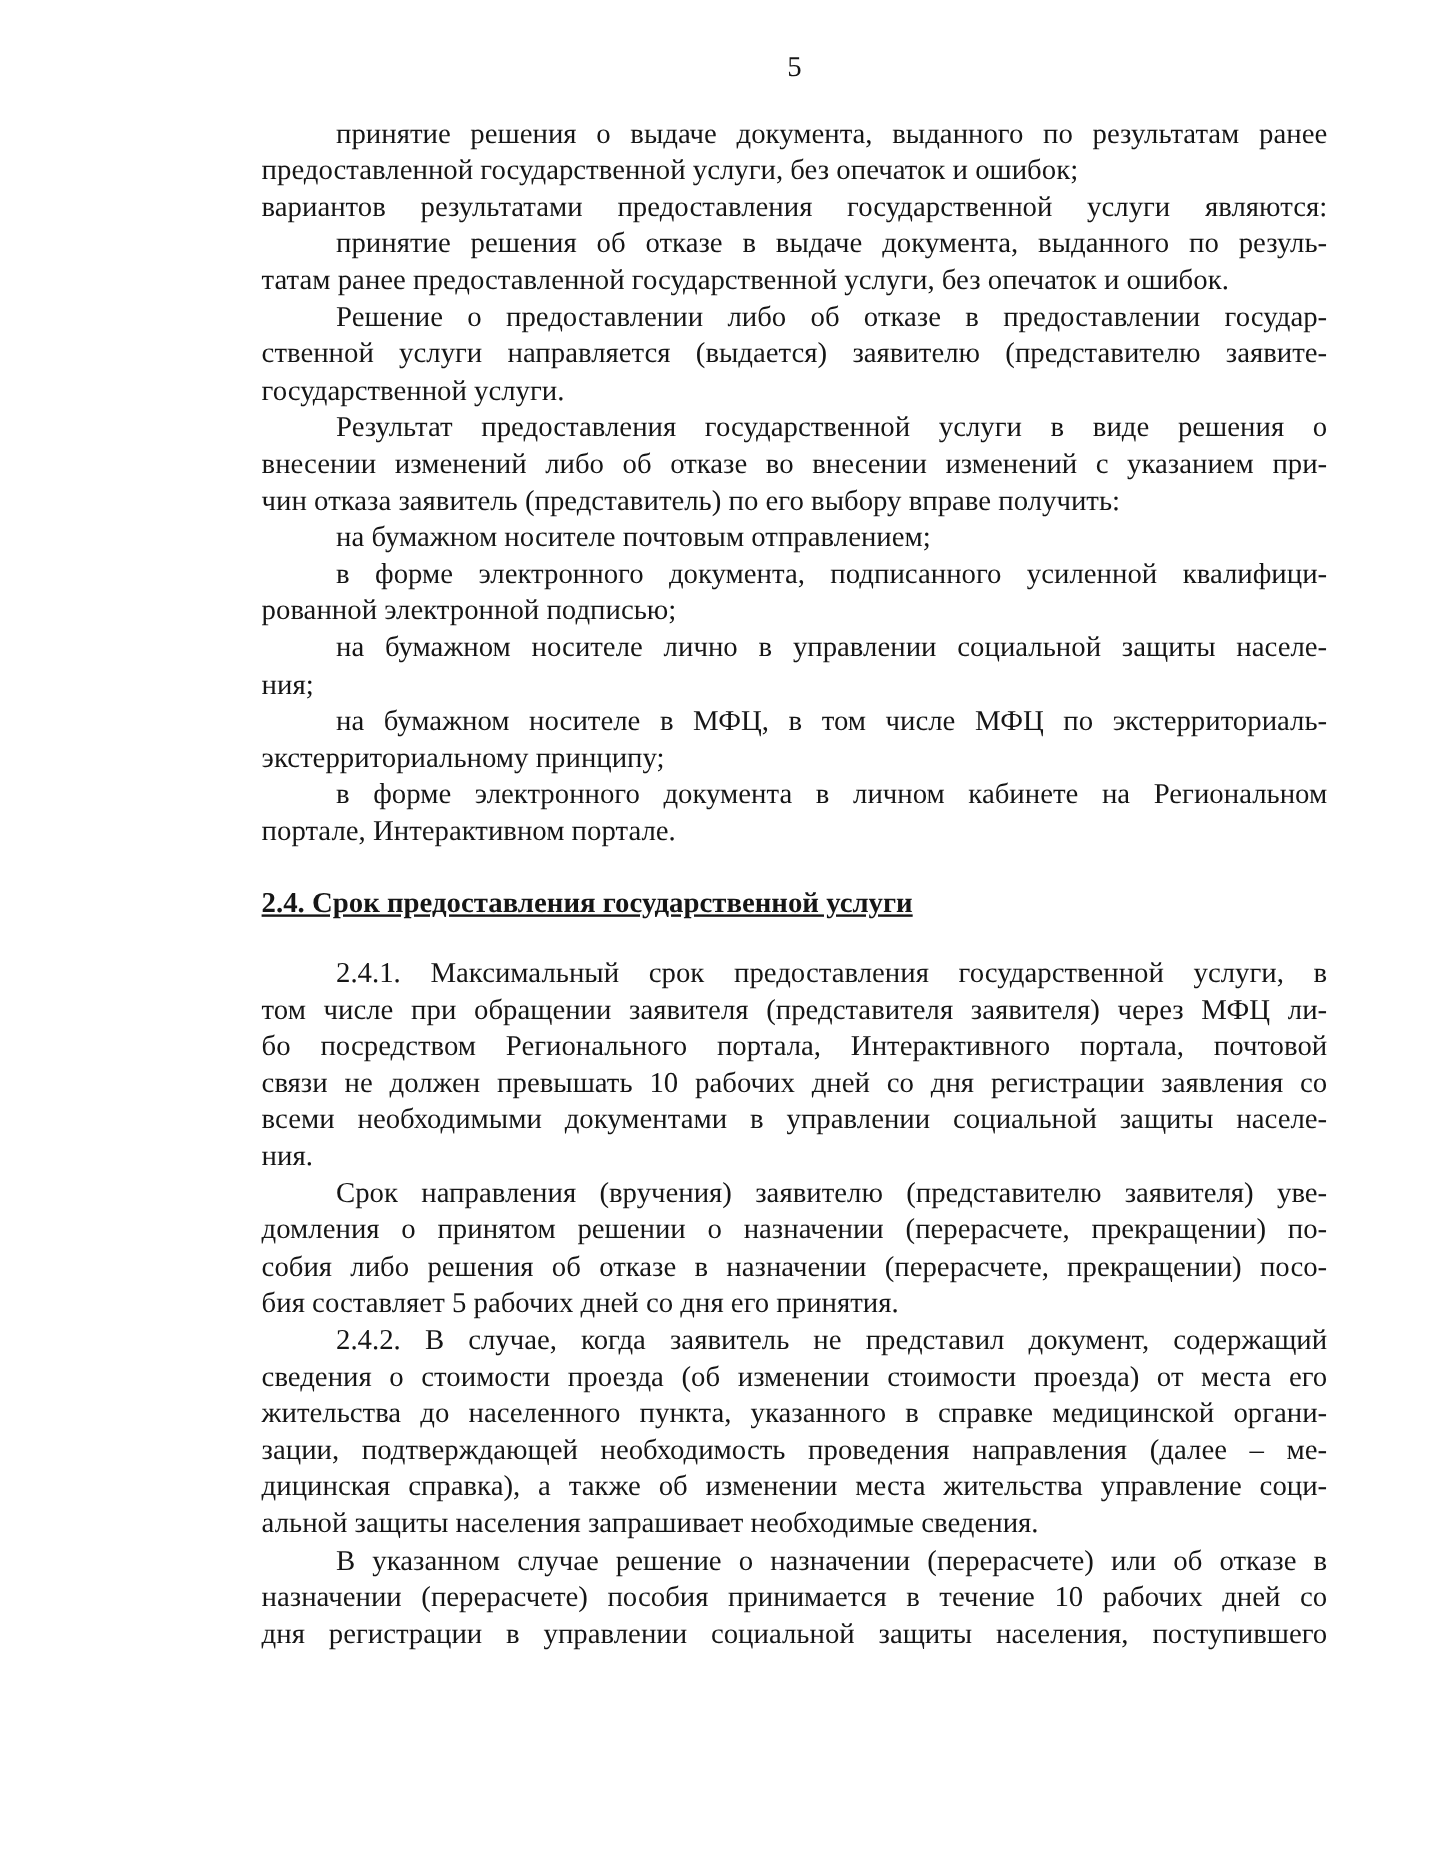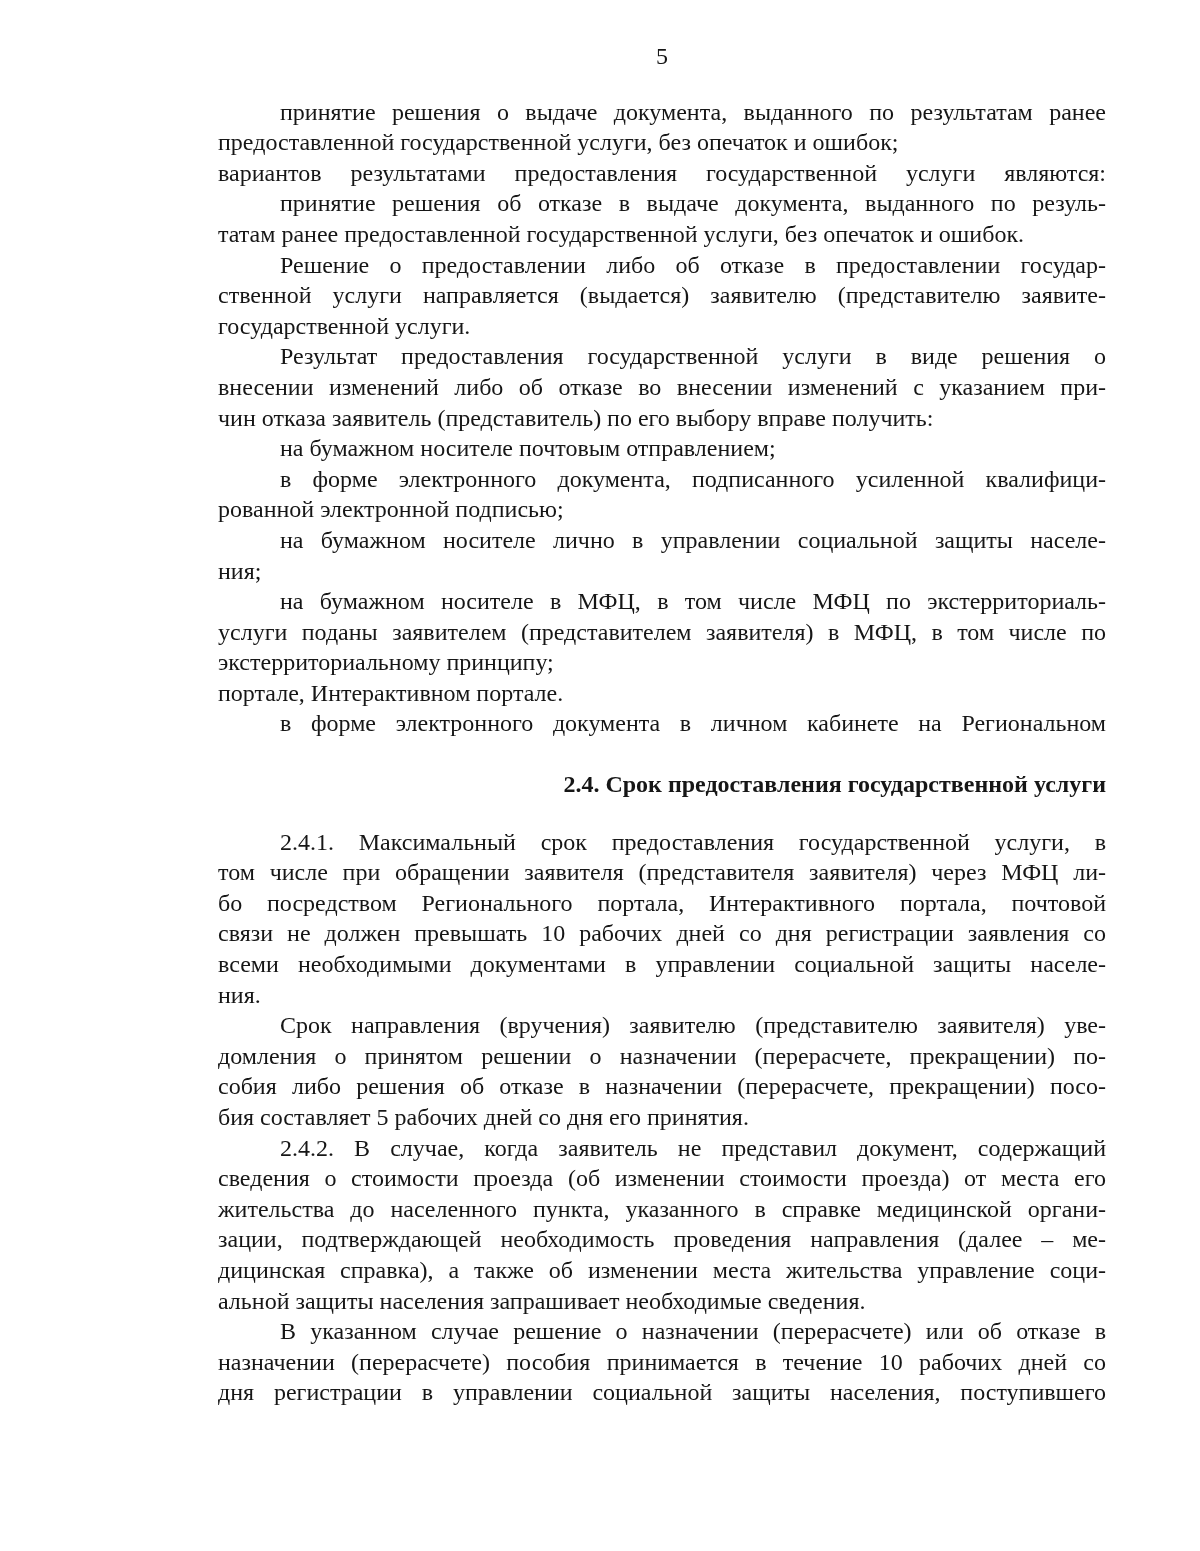--- a/index.html
+++ b/index.html
@@ -40,22 +40,23 @@
   }
   .line.end {
     text-align: left;
     text-align-last: left;
   }
   .line.ind {
     text-indent: 62px;
   }
   .heading {
     font-weight: bold;
-    text-align: right;
+    text-align: left;
     margin: 30px 0 27px 0;
+    text-decoration: underline;
   }
 </style>
 </head>
 <body>
 
 <div class="page">
   <div class="content">
     <div class="pageno">5</div>
     <div class="doc" id="doc">
         <div class="para">
@@ -85,26 +86,25 @@
         <div class="para">
           <div class="line ind">в форме электронного документа, подписанного усиленной квалифици-</div>
           <div class="line end">рованной электронной подписью;</div>
         </div>
         <div class="para">
           <div class="line ind">на бумажном носителе лично в управлении социальной защиты населе-</div>
           <div class="line end">ния;</div>
         </div>
         <div class="para">
           <div class="line ind">на бумажном носителе в МФЦ, в том числе МФЦ по экстерриториаль-</div>
-          <div class="line">услуги поданы заявителем (представителем заявителя) в МФЦ, в том числе по</div>
           <div class="line end">экстерриториальному принципу;</div>
         </div>
         <div class="para">
+          <div class="line ind">в форме электронного документа в личном кабинете на Региональном</div>
           <div class="line end">портале, Интерактивном портале.</div>
-          <div class="line ind">в форме электронного документа в личном кабинете на Региональном</div>
         </div>
         <div class="heading">2.4. Срок предоставления государственной услуги</div>
         <div class="para">
           <div class="line ind">2.4.1. Максимальный срок предоставления государственной услуги, в</div>
           <div class="line">том числе при обращении заявителя (представителя заявителя) через МФЦ ли-</div>
           <div class="line">бо посредством Регионального портала, Интерактивного портала, почтовой</div>
           <div class="line">связи не должен превышать 10 рабочих дней со дня регистрации заявления со</div>
           <div class="line">всеми необходимыми документами в управлении социальной защиты населе-</div>
           <div class="line end">ния.</div>
         </div>

